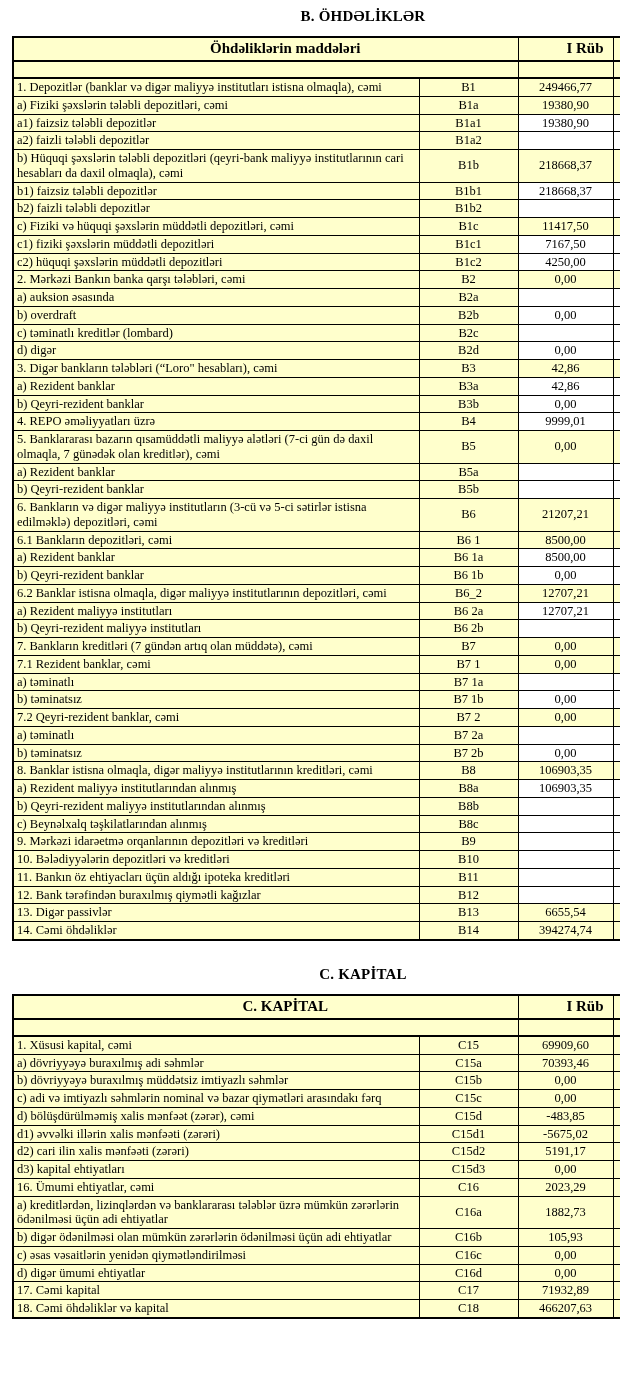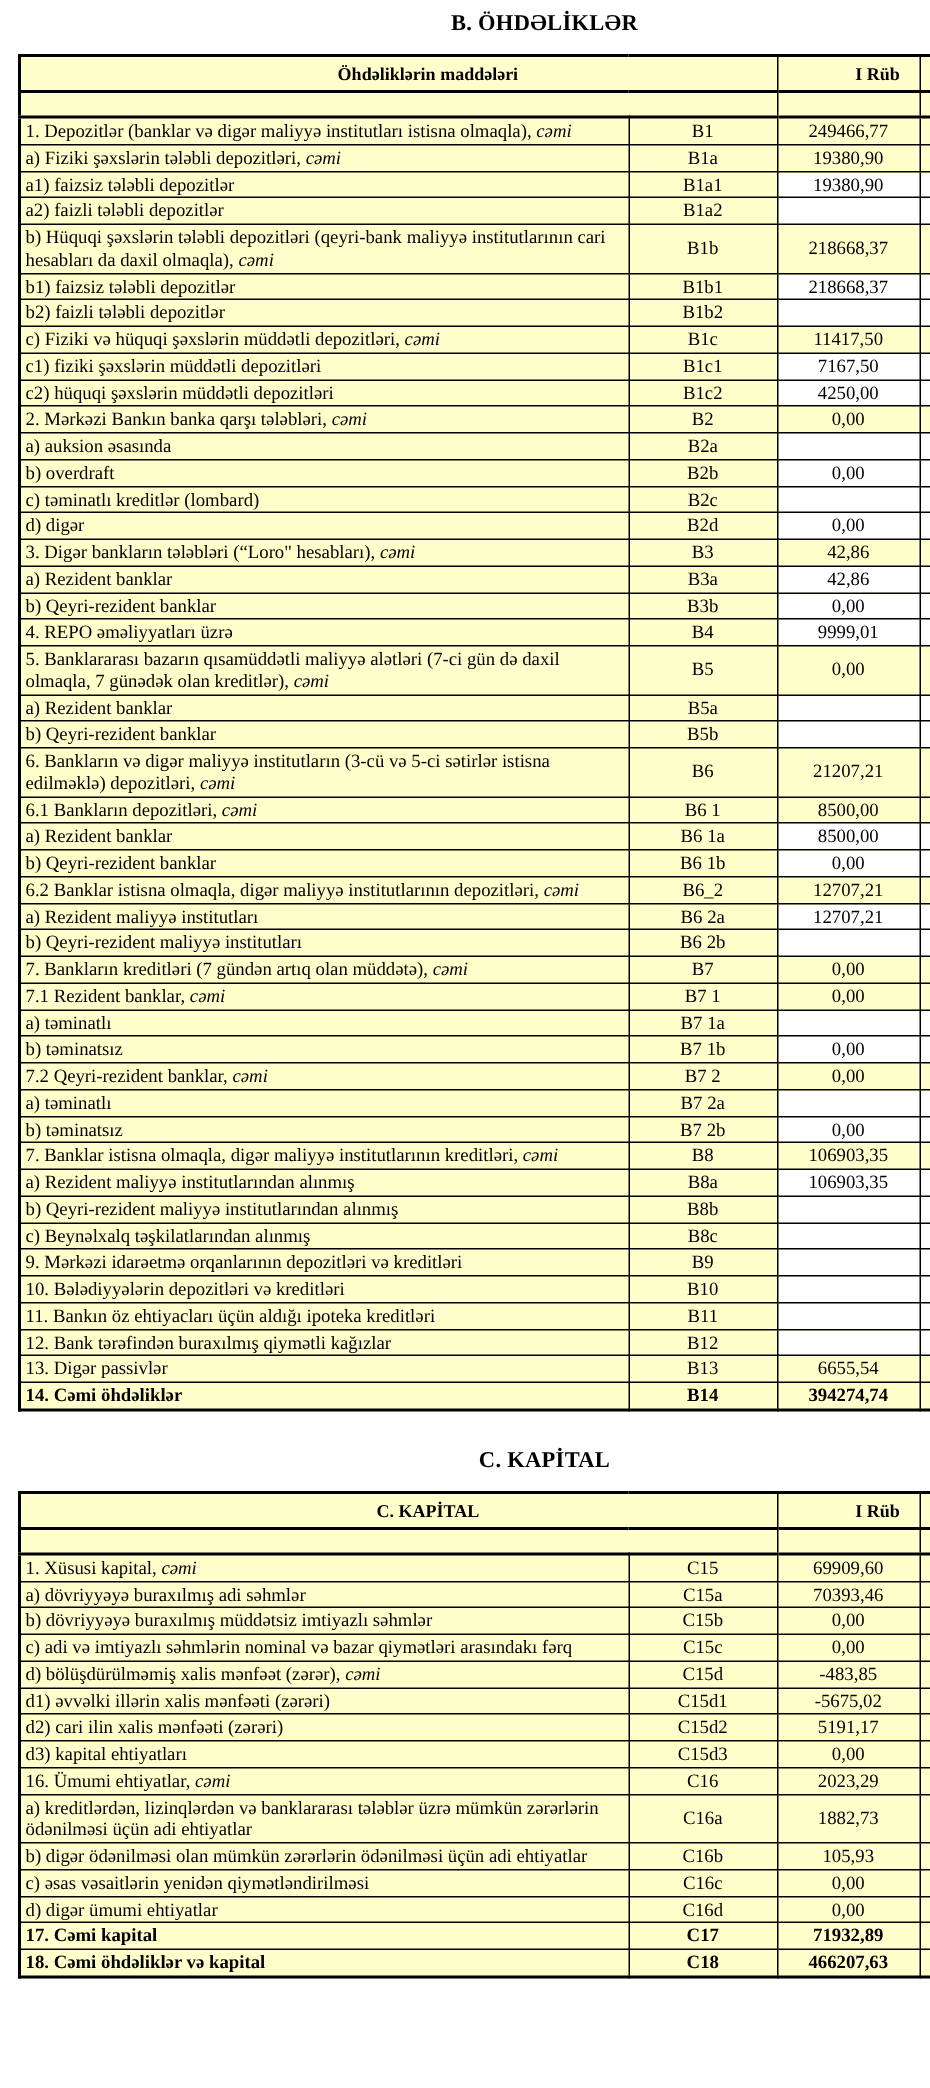--- a/index.html
+++ b/index.html
@@ -27,38 +27,38 @@
   table.fin col.c-label{width:406px;}
   table.fin col.c-code{width:99px;}
   table.fin col.c-value{width:95px;}
   table.fin col.c-next{width:98px;}
   table.fin th,table.fin td{
     border:1px solid var(--line);
     font-size:12.5px;line-height:1.18;vertical-align:middle;
     padding:1px 3px;overflow:hidden;
   }
   table.fin th{
-    font-weight:bold;font-size:12px;text-align:center;height:20px;
+    font-weight:bold;font-size:15px;text-align:center;height:20px;
     background:var(--yellow);border-bottom:2px solid var(--line);padding-left:42px;
   }
   tr.spacer td{height:12px;border-bottom:2px solid var(--line);background:var(--yellow);}
   table.fin tr{height:17px;}
   td.label{text-align:left;background:var(--yellow);}
   td.ind0{padding-left:3px;}
   td.ind1{padding-left:19px;}
   td.ind2{padding-left:39px;}
   td.code{text-align:center;background:var(--yellow);}
   td.value{text-align:center;border-left:2px solid var(--line);}
   td.sliver{border-left:2px solid var(--line);}
   th.period,{border-left:2px solid var(--line);}
   th.period{border-left:2px solid var(--line);margin-top:44px;}
   .bg-y{background:var(--yellow);}
   .bg-w{background:var(--white);}
-  tr.total td{font-weight:bold;}
-  .it{font-style:italic;}
+  tr.total td{font-weight:normal;}
+  .it{}
 </style>
 </head>
 <body>
 
 <div class="page">
 
   <div class="sheet-title title-b">B. ÖHDƏLİKLƏR</div>
 
   <table class="fin">
     <colgroup>
@@ -290,21 +290,21 @@
           <td class="value bg-w"></td>
           <td class="sliver bg-w"></td>
         </tr>
         <tr>
           <td class="label ind1"><span>b) təminatsız</span></td>
           <td class="code">B7 2b</td>
           <td class="value bg-w">0,00</td>
           <td class="sliver bg-w"></td>
         </tr>
         <tr>
-          <td class="label ind0"><span>7. Banklar istisna olmaqla, digər maliyyə institutlarının kreditləri, </span><span class="it">cəmi</span></td>
+          <td class="label ind0"><span>8. Banklar istisna olmaqla, digər maliyyə institutlarının kreditləri, </span><span class="it">cəmi</span></td>
           <td class="code">B8</td>
           <td class="value bg-y">106903,35</td>
           <td class="sliver bg-y"></td>
         </tr>
         <tr>
           <td class="label ind1"><span>a) Rezident maliyyə institutlarından alınmış</span></td>
           <td class="code">B8a</td>
           <td class="value bg-w">106903,35</td>
           <td class="sliver bg-w"></td>
         </tr>

